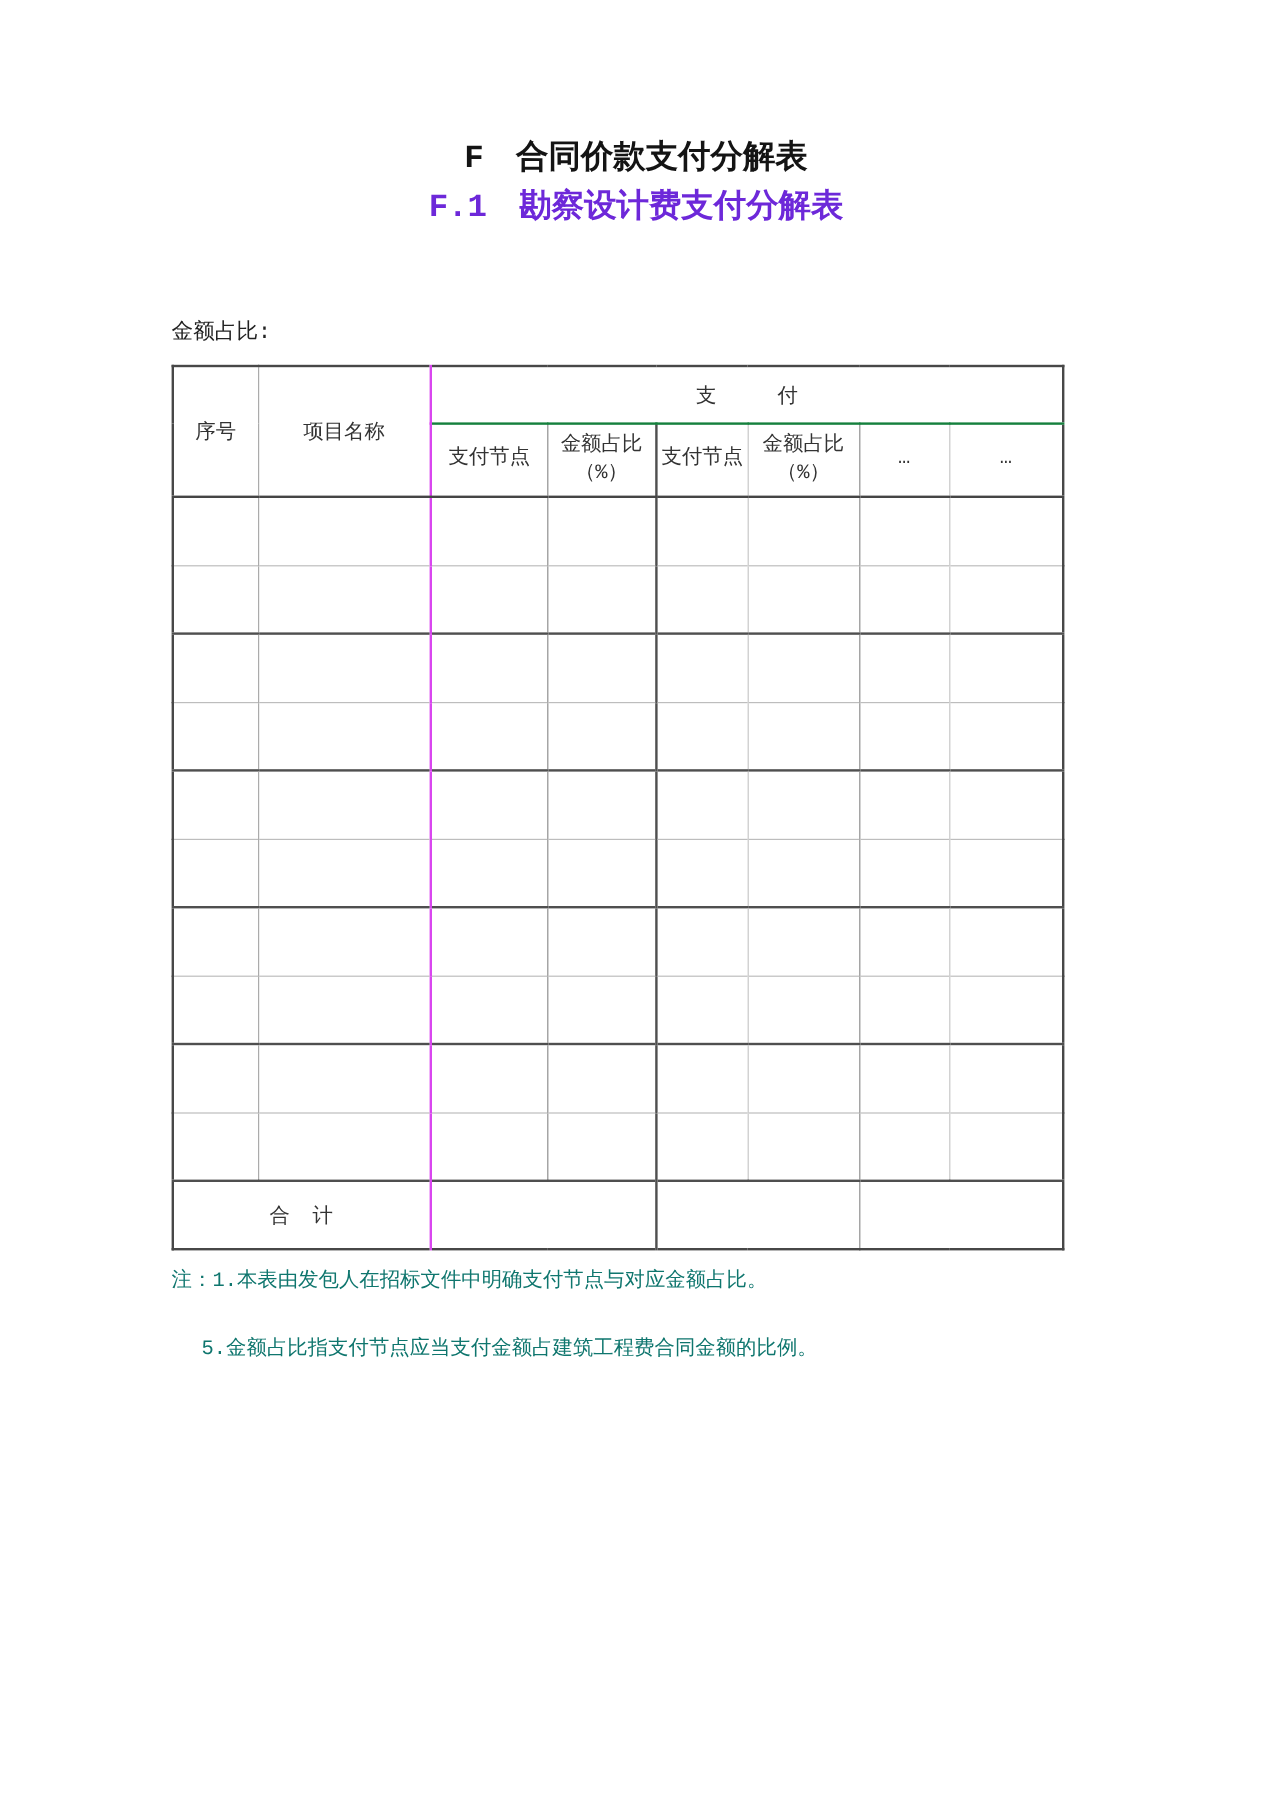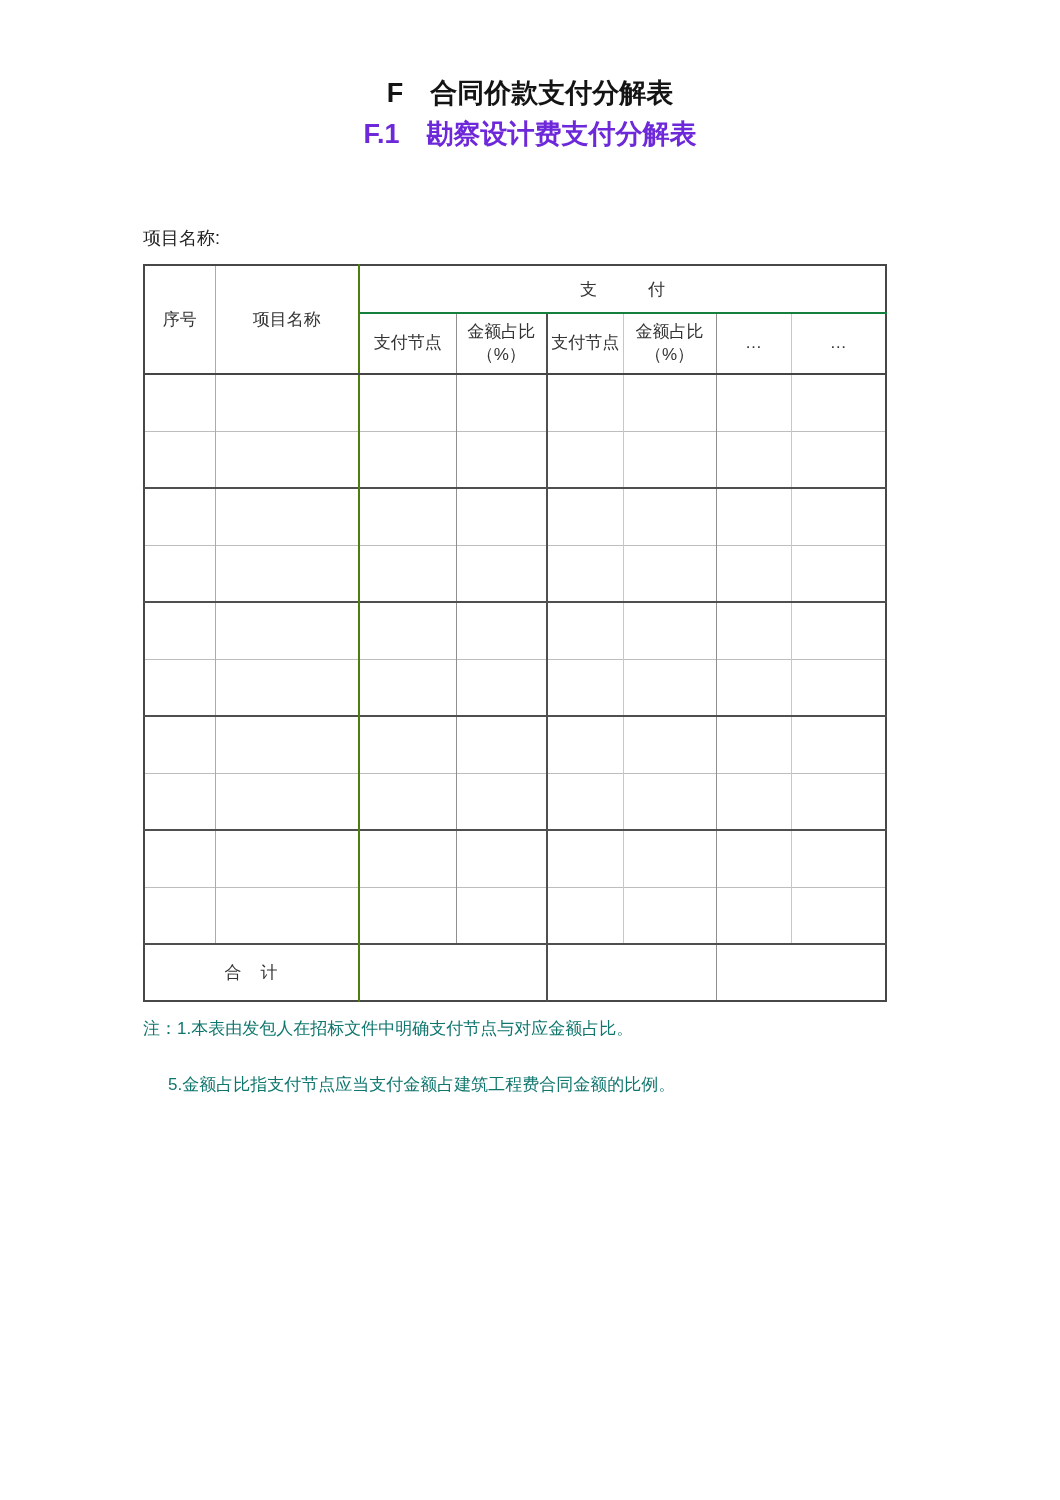--- a/index.html
+++ b/index.html
@@ -2,22 +2,22 @@
 <html><head>
 <meta charset="utf-8">
 <style>
   html,body { margin:0; padding:0; background:#ffffff; }
   .page {
     position: relative;
     width: 1060px;
     height: 1140px;
     background: #ffffff;
     box-sizing: border-box;
-    padding-top: 76px;
-    font-family: Liberation Sans, sans-serif;
+    padding-top: 116px;
+    font-family: Liberation Mono, monospace;
     color: #1f1f1f;
     overflow: hidden;
   }
   .doc-title {
     text-align: center;
     font-size: 27px;
     font-weight: bold;
     line-height: 35px;
     margin: 0;
     color: #141414;
@@ -52,21 +52,21 @@
     text-align: center;
     vertical-align: middle;
   }
   thead tr.hrow1 { height: 48px; }
   thead tr.hrow2 { height: 61px; }
   tbody tr { height: 57px; }
   tfoot tr { height: 57px; margin-top: 19px; }
 
   
   .vb1 { border-right: 1px solid #ababab; }
-  .vb2 { border-right: 2px solid #4d7c0f; }
+  .vb2 { border-right: 2px solid #d946ef; }
   .vb3 { border-right: 1px solid #8f8f8f; }
   .vb4 { border-right: 2px solid #4f4f4f; }
   .vb5 { border-right: 1px solid #c7c7c7; }
   .vb6 { border-right: 1px solid #8f8f8f; }
   .vb7 { border-right: 1px solid #c7c7c7; }
 
   
   thead th { border-bottom: 2px solid #454545; }
   th.pay-group { border-bottom: 2px solid #15803d; }
   tbody tr:nth-child(even) > td { border-top: 1px solid #bdbdbd; }
@@ -96,21 +96,21 @@
   .page-number { }
 </style>
 </head>
 <body>
 
 <div class="page">
 
   <div class="doc-title">F　合同价款支付分解表</div>
   <div class="doc-subtitle">F.1　勘察设计费支付分解表</div>
 
-  <div class="project-label">项目名称:</div>
+  <div class="project-label">金额占比:</div>
 
   <table class="pay-table">
     <colgroup>
       <col style="width:71px">
       <col style="width:144px">
       <col style="width:97px">
       <col style="width:91px">
       <col style="width:76px">
       <col style="width:93px">
       <col style="width:75px">

